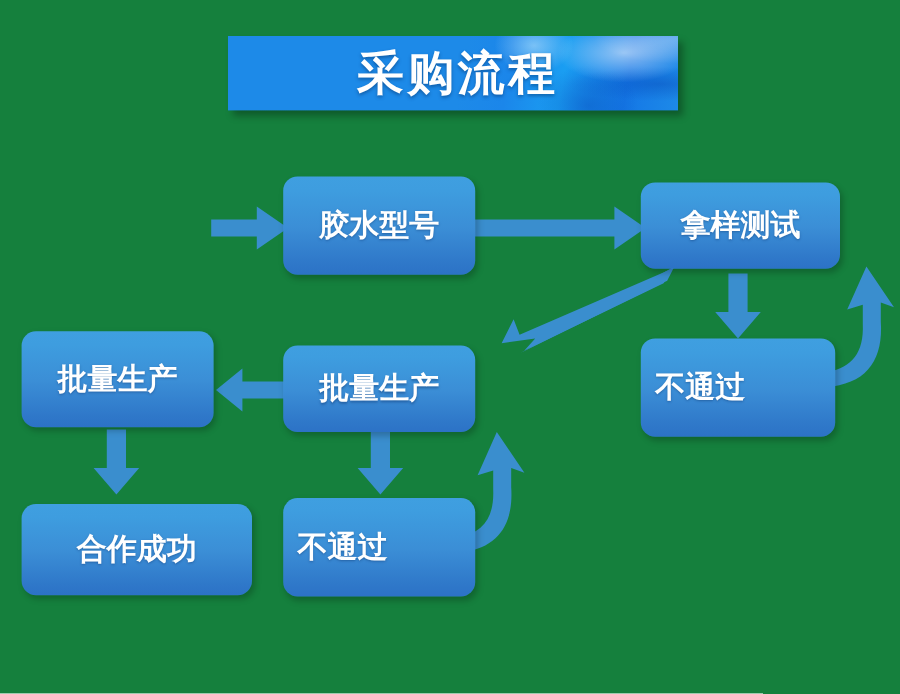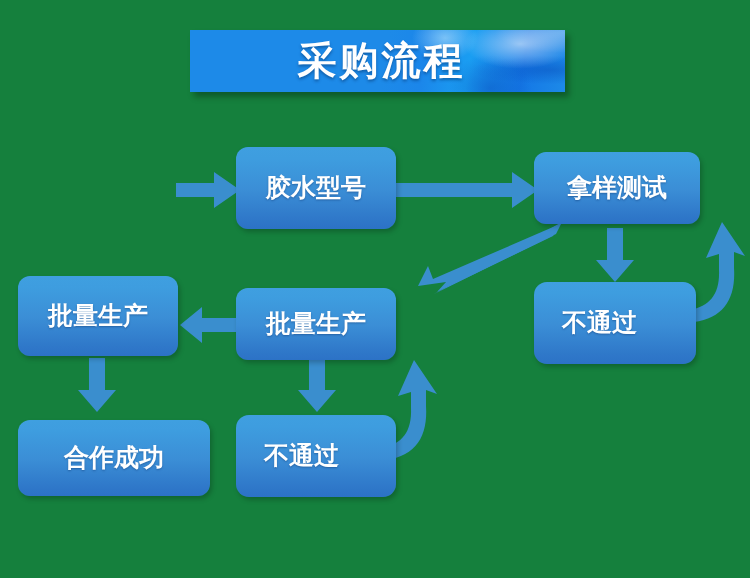--- a/index.html
+++ b/index.html
@@ -63,21 +63,21 @@
     font-weight: bold;
     font-size: 25px;
     line-height: 1.22;
     display: flex;
     flex-direction: column;
     justify-content: center;
     box-sizing: border-box;
     text-shadow: 0 1px 2px rgba(0,30,80,0.35);
   }
   .box.center { align-items: center; text-align: center; }
-  .box.left   { align-items: flex-start; text-align: left; padding-left: 28px; border-radius: 13px; }
+  .box.left   { align-items: flex-start; text-align: left; padding-left: 12px; }
 
   
   .arrow-svg {
     position: absolute;
     overflow: visible;
     pointer-events: none;
   }
   .arrow-fill { fill: #3a8ece; }
 </style>
 </head>

